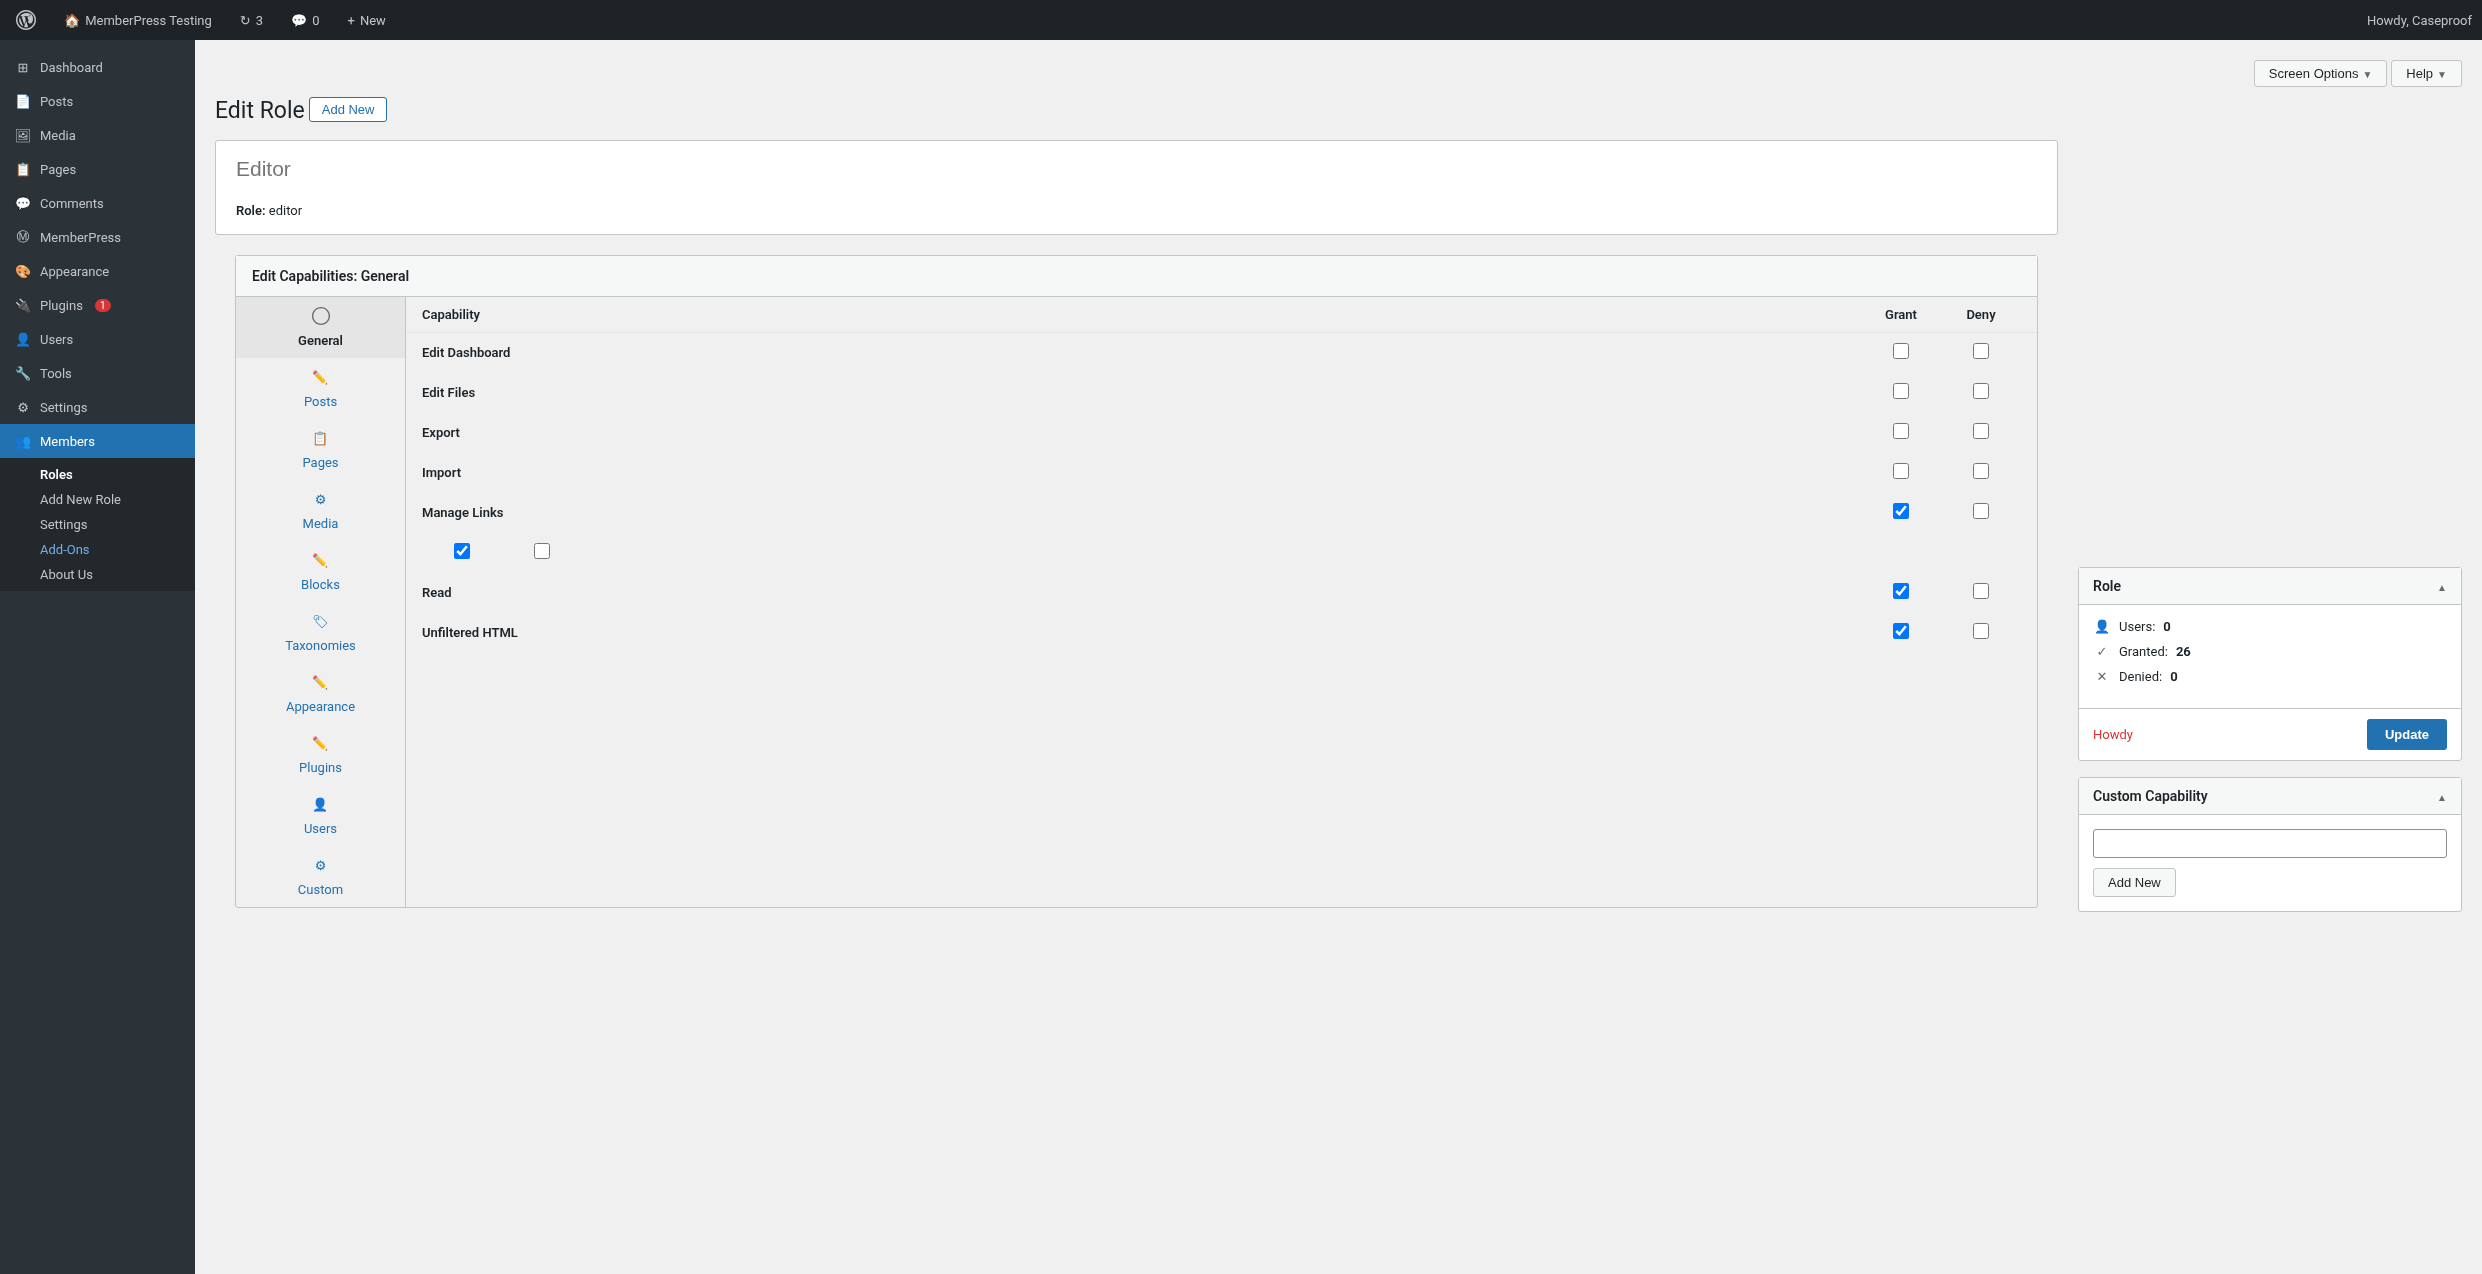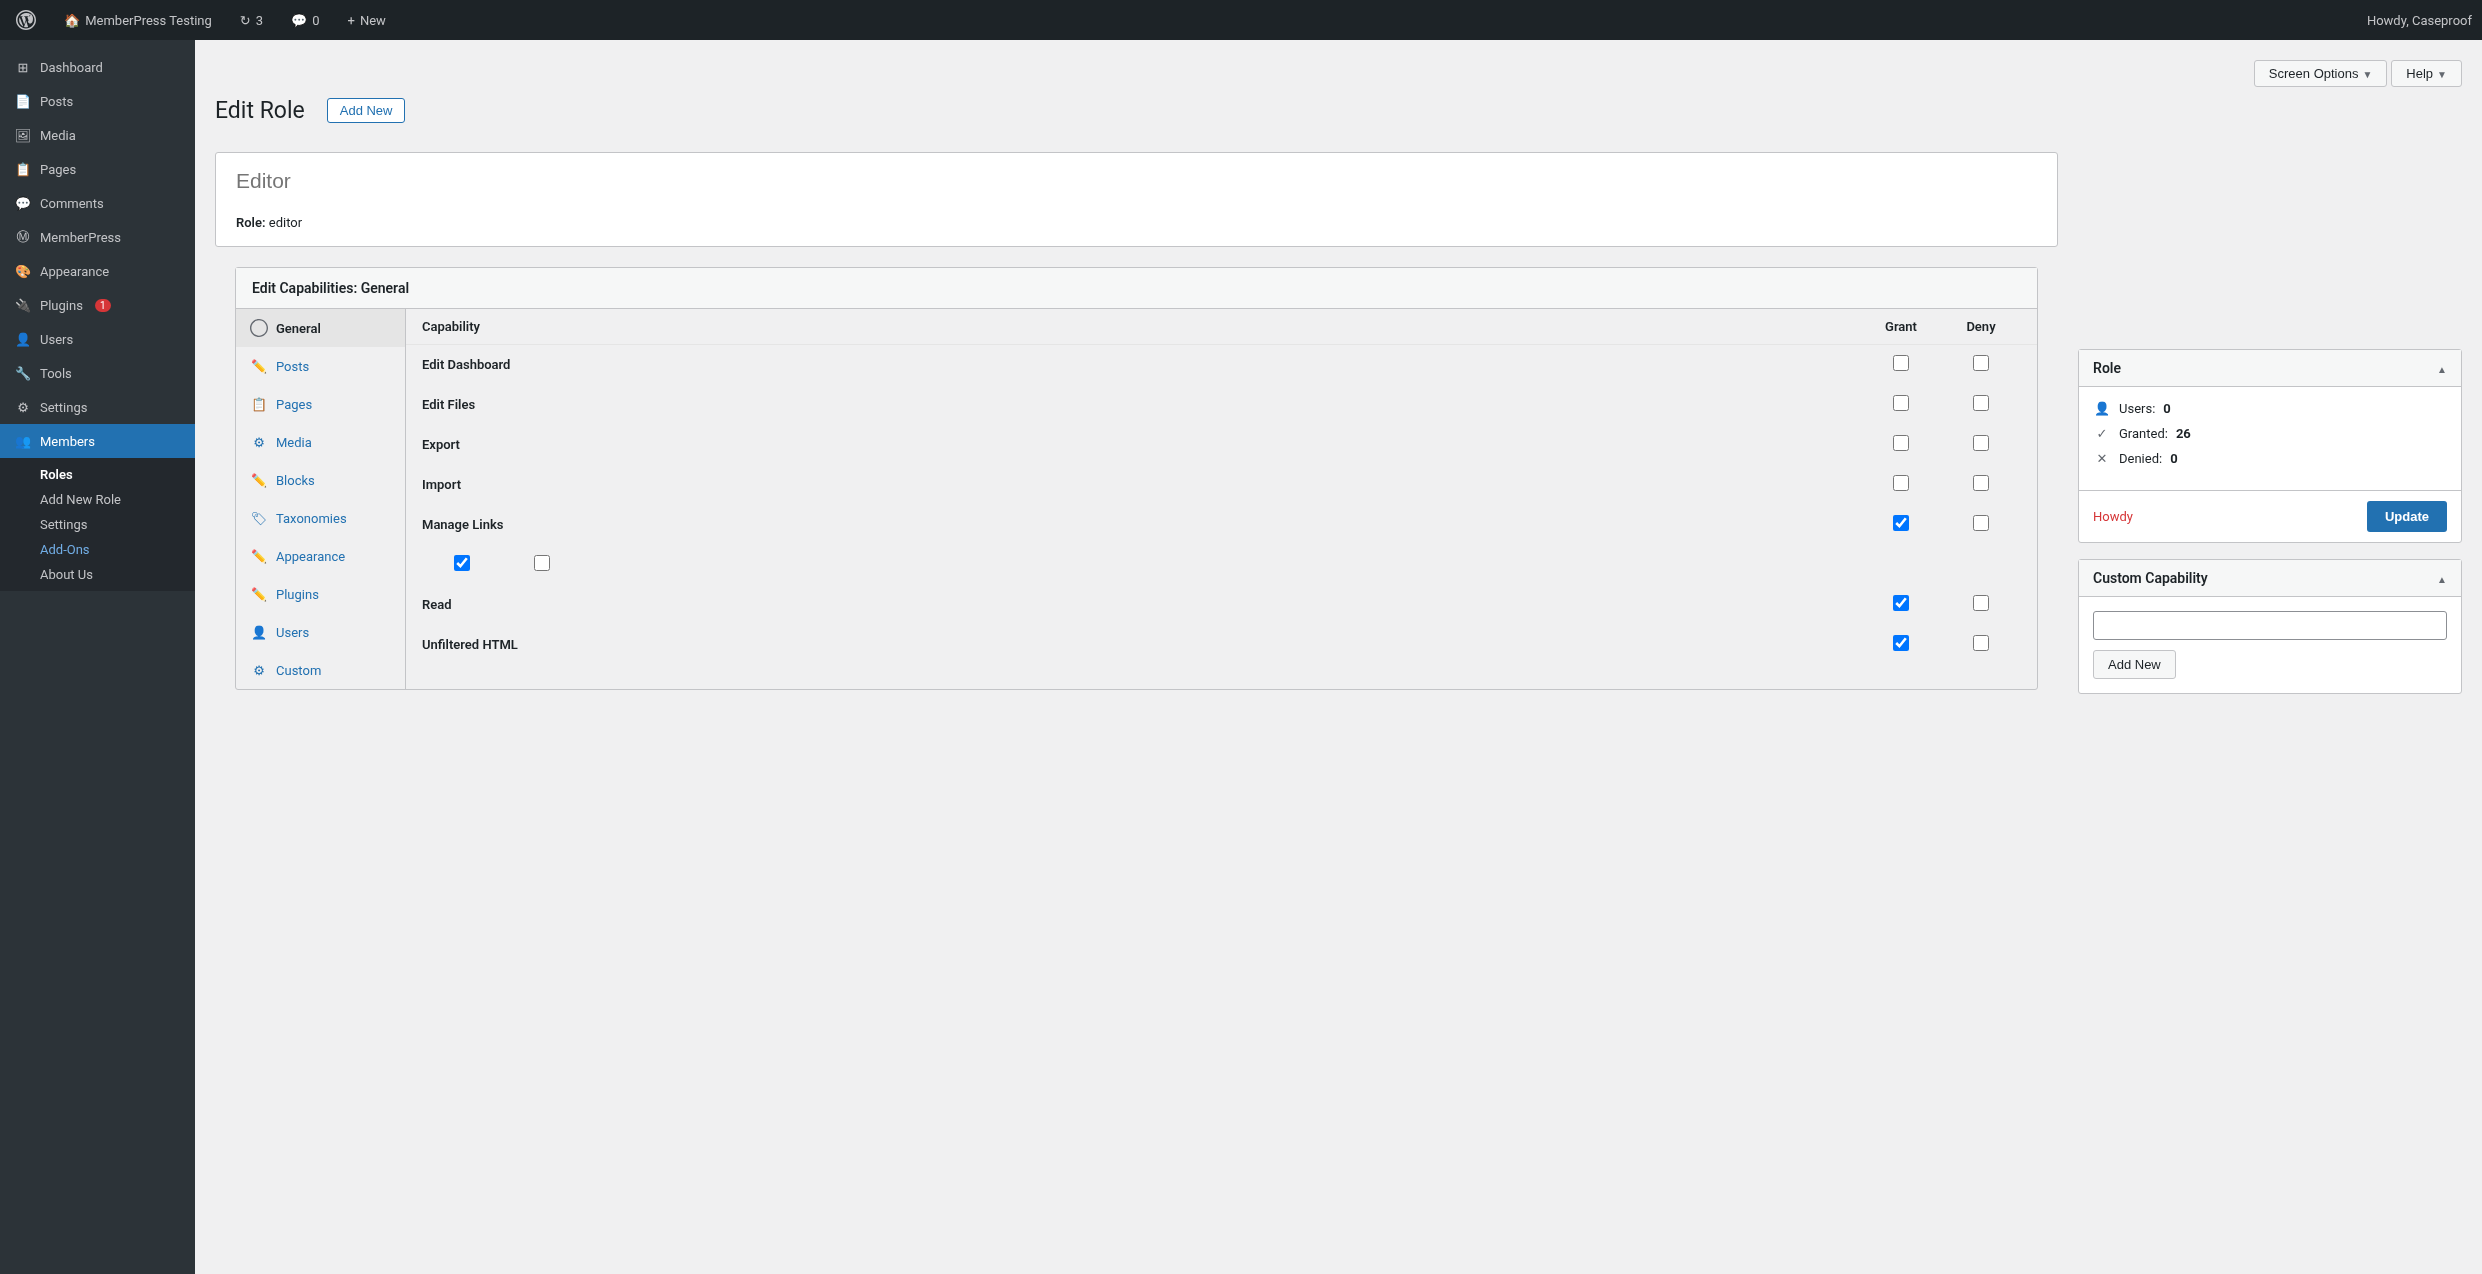--- a/index.html
+++ b/index.html
@@ -112,23 +112,23 @@
       cursor: pointer;
       color: #1d2327;
       display: flex;
       align-items: center;
       gap: 4px;
     }
 
     
     .page-header {
       display: flex;
-      align-items: center;
-      gap: 22px;
-      margin-bottom: 28px;
+      align-items: flex-start;
+      gap: 4px;
+      margin-bottom: 16px;
     }
     .page-title {
       font-size: 23px;
       font-weight: 400;
       color: #1d2327;
     }
     .add-new-btn {
       background: #fff;
       border: 1px solid #2271b1;
       border-radius: 3px;
@@ -185,20 +185,21 @@
       border-right: 1px solid #c3c4c7;
     }
     .cap-nav-item {
       display: flex;
       align-items: center;
       gap: 8px;
       padding: 10px 14px;
       cursor: pointer;
       font-size: 13px;
       color: #2271b1;
+      flex-direction: column;
     }
     .cap-nav-item.active { background: #e5e5e5; color: #1d2327; font-weight: 600; }
     .cap-nav-icon { width: 18px; height: 18px; display: flex; align-items: center; justify-content: center; }
 
     .cap-list {
       flex: 1;
       min-width: 0;
     }
     .cap-list-header {
       display: flex;

